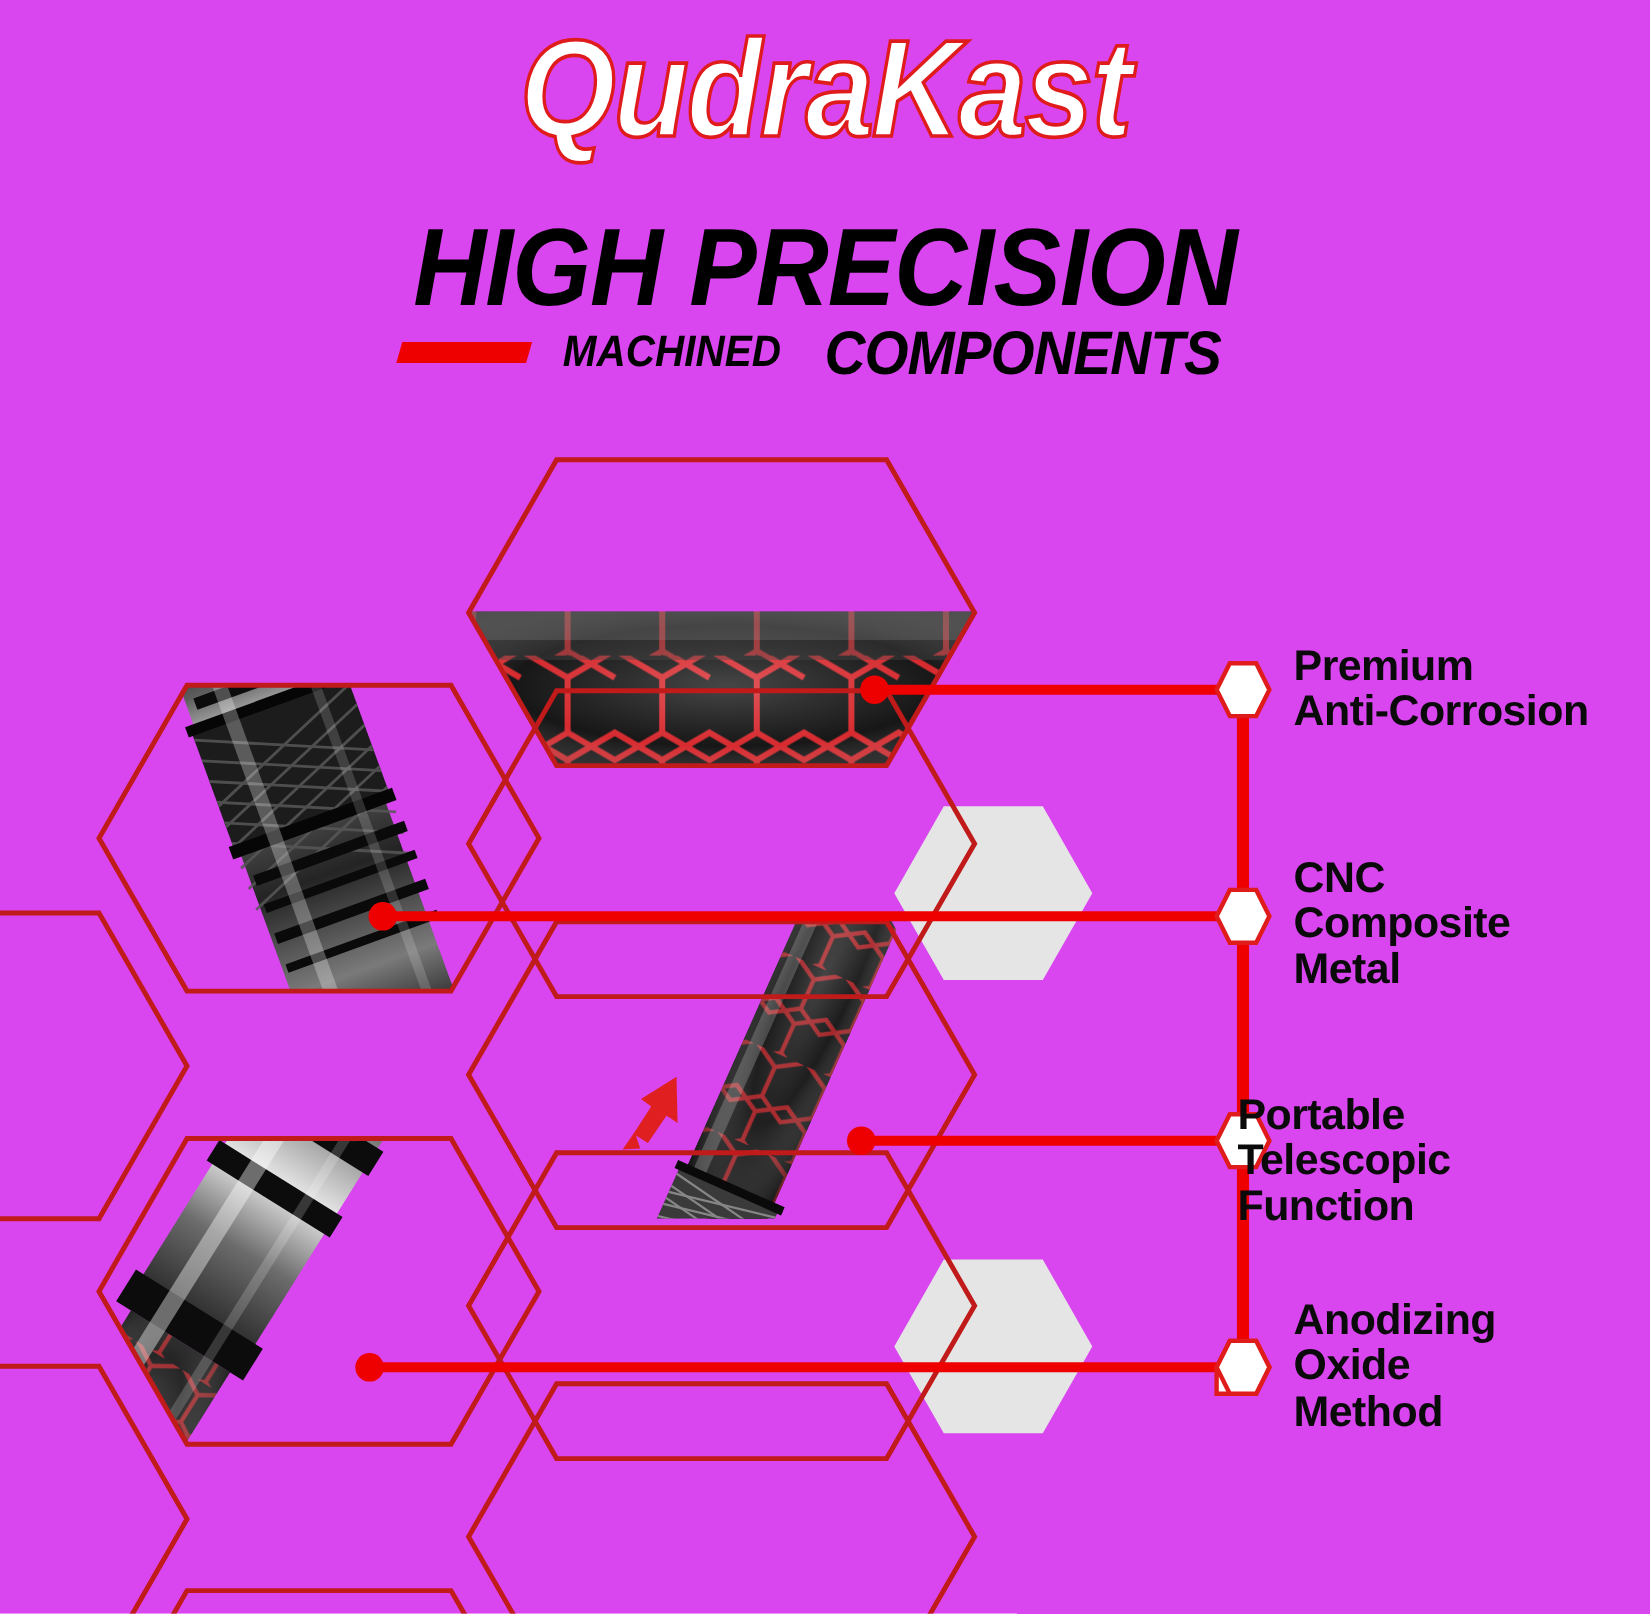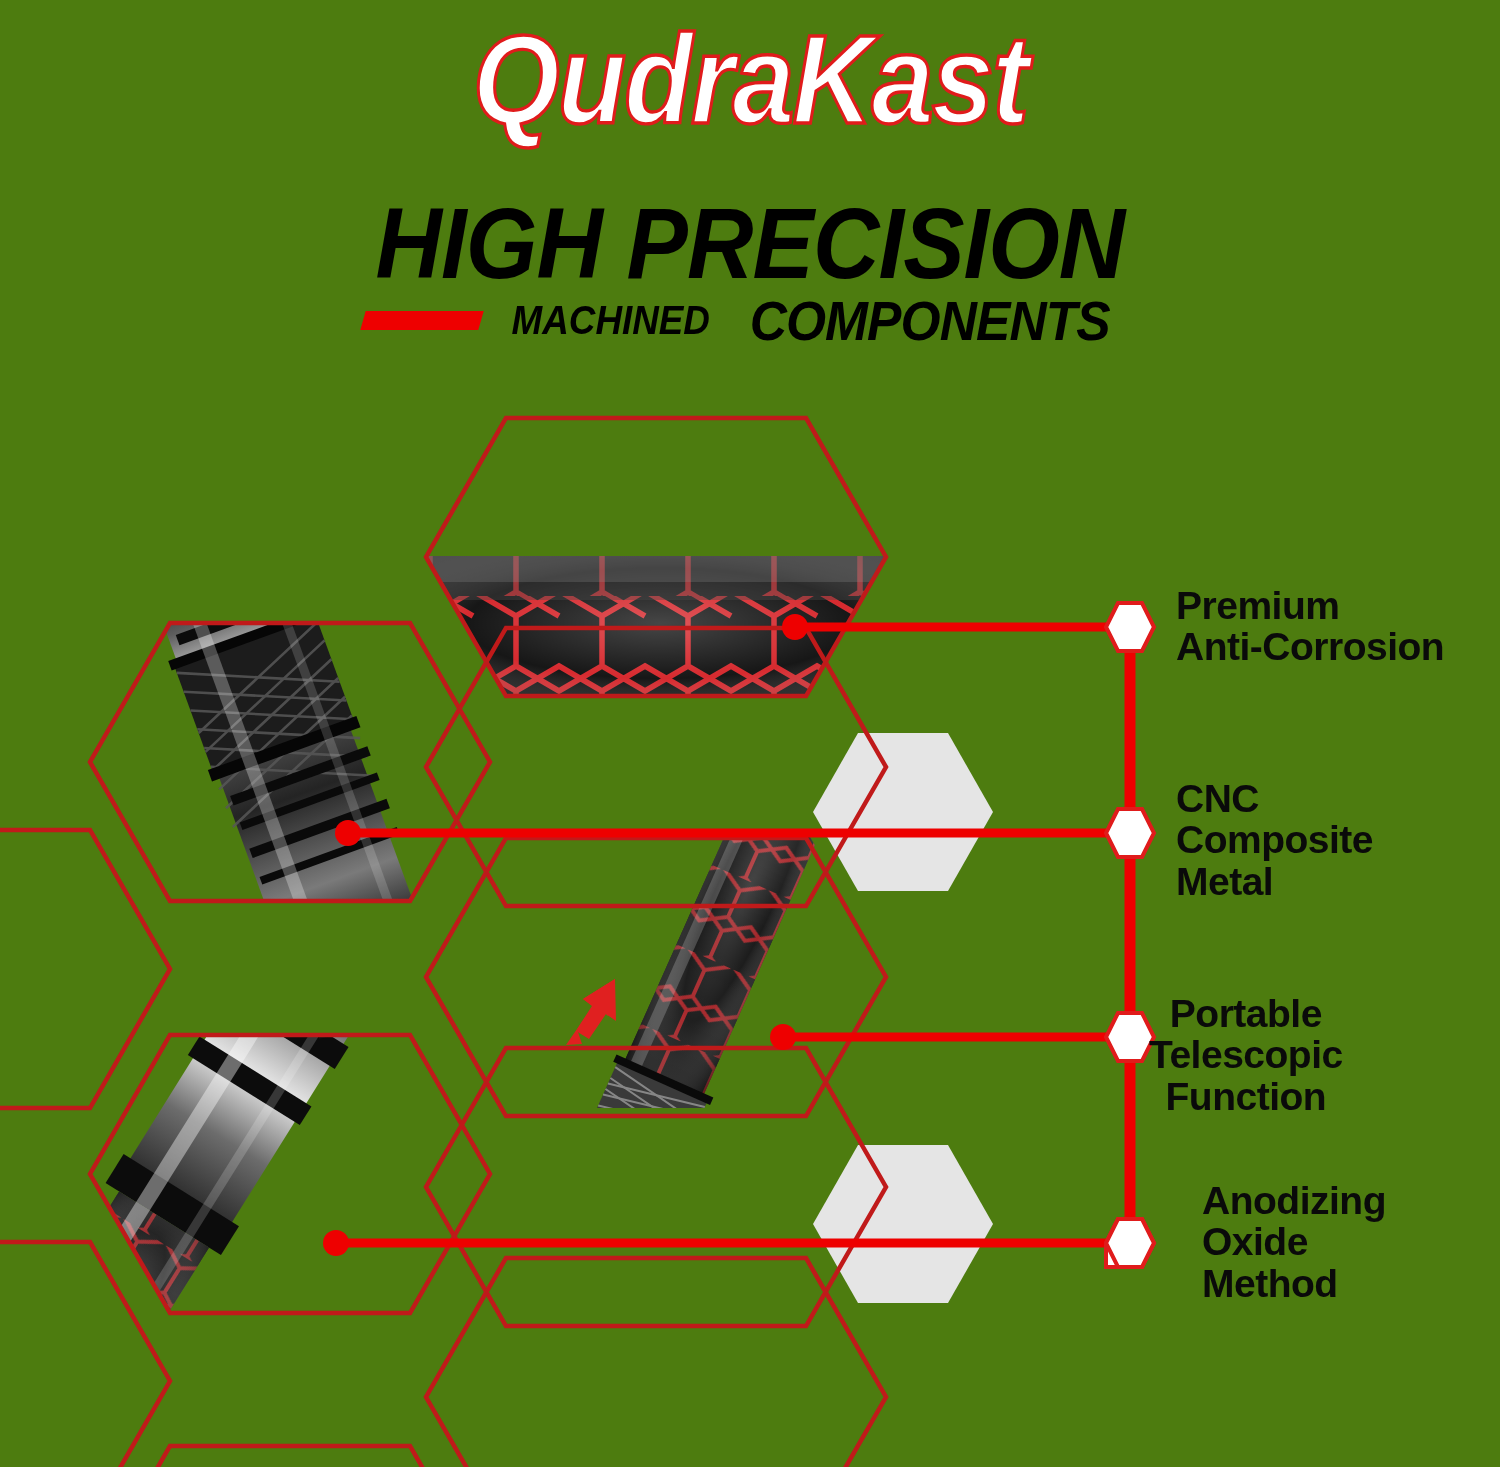--- a/index.html
+++ b/index.html
@@ -1,17 +1,17 @@
 <!DOCTYPE html>
 <html><head>
 <meta charset="utf-8">
 <style>
   html,body{margin:0;padding:0;background:#fff;}
   body{width:1500px;height:1467px;font-family:"Liberation Sans",sans-serif;overflow:hidden;}
-  #stage{position:relative;width:1500px;height:1467px;background:#4d7c0f;}
+  #stage{position:relative;width:1500px;height:1467px;background:#d946ef;}
 
   
   .logo{
     position:absolute;left:0;top:8px;width:1500px;text-align:center;
     font-family:"Liberation Sans",sans-serif;
     font-size:112px;font-weight:bold;font-style:italic;
     letter-spacing:-2px;
     color:#fff;
     -webkit-text-stroke:3px #e01b1b;
     text-shadow:none;
@@ -54,22 +54,22 @@
   
   .callout-label{
     position:absolute;
     font-size:39px;line-height:1.06;
     font-weight:bold;color:#0a0a0a;
     letter-spacing:-0.5px;
     white-space:pre-line;
   }
   #lbl0{left:1176px;top:585px;}
   #lbl1{left:1176px;top:778px;}
-  #lbl2{left:1149px;top:993px;text-align:center;}
-  #lbl3{left:1176px;top:1180px;margin-left:26px;}
+  #lbl2{left:1125px;top:993px;}
+  #lbl3{left:1176px;top:1180px;}
 </style>
 </head>
 <body>
 
 <div id="stage">
 
   <svg id="art" viewBox="0 0 1500 1467">
     <defs>
 
       <linearGradient id="metal" x1="0" y1="0" x2="0" y2="1">

